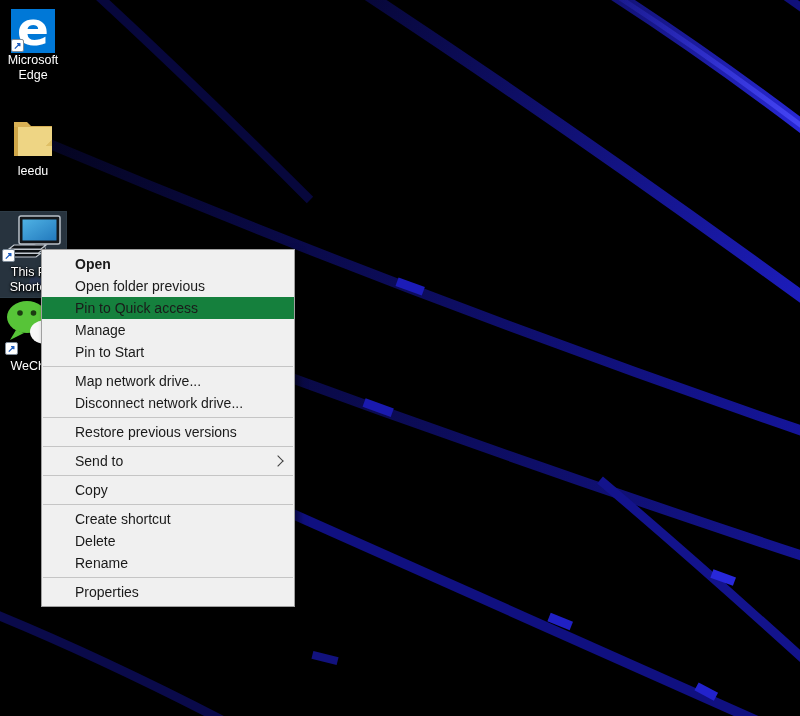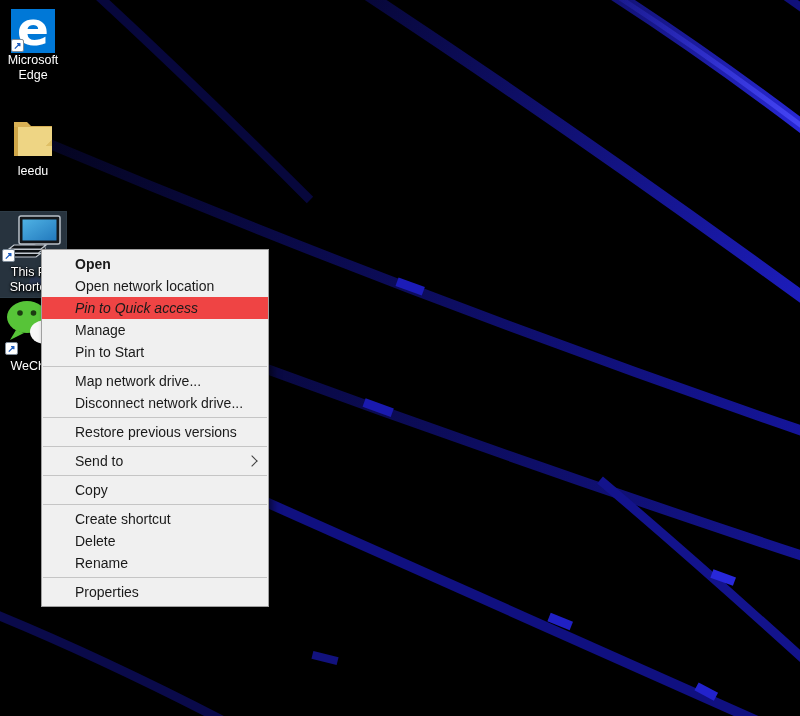--- a/index.html
+++ b/index.html
@@ -36,30 +36,30 @@
     display:flex;align-items:center;justify-content:center;
     font-size:10px;font-weight:bold;color:#1f5fbf;line-height:1;
     box-sizing:border-box;
   }
   #icon-edge{left:0;top:9px;}
   #icon-leedu{left:0;top:116px;}
   #icon-thispc{left:0;top:212px;padding:3px 0 2px;}
   #icon-wechat{left:0;top:297px;}
   
   .menu{
-    position:absolute;left:41px;top:249px;width:228px;box-sizing:border-box;
+    position:absolute;left:41px;top:249px;width:254px;box-sizing:border-box;
     background:#f0f0f0;border:1px solid #a0a0a0;padding:3px 0;z-index:10;
     box-shadow:4px 4px 7px rgba(0,0,0,.55);
   }
   .mi{
     height:22px;line-height:22px;padding-left:33px;position:relative;
     font-size:14px;color:#1a1a1a;white-space:nowrap;cursor:default;
   }
   .mi.bold{font-weight:bold;}
-  .mi.hl{background:#ef4444;font-style:italic;}
+  .mi.hl{background:#15803d;}
   .sep{height:1px;background:#c5c5c5;margin:3px 1px;}
   .chev{
     position:absolute;right:12px;top:7px;width:7px;height:7px;
     border-top:1.6px solid #3f3f3f;border-right:1.6px solid #3f3f3f;
     transform:rotate(45deg);
   }
 </style>
 </head>
 <body>
 
@@ -164,21 +164,21 @@
     <span class="sc-arrow" style="bottom:4px">↗</span>
   </span>
   <div class="lbl">WeChat</div>
 </div>
 
 <div class="menu">
   <div class="mi bold">
     <span>Open</span>
   </div>
   <div class="mi">
-    <span>Open network location</span>
+    <span>Open folder previous</span>
   </div>
   <div class="mi hl">
     <span>Pin to Quick access</span>
   </div>
   <div class="mi">
     <span>Manage</span>
   </div>
   <div class="mi">
     <span>Pin to Start</span>
   </div>

